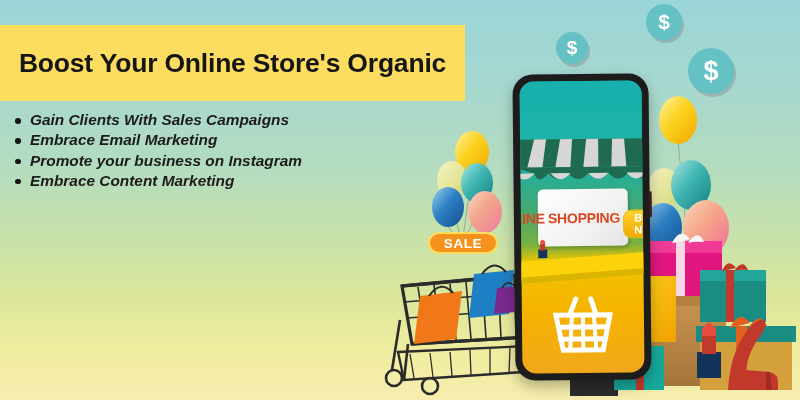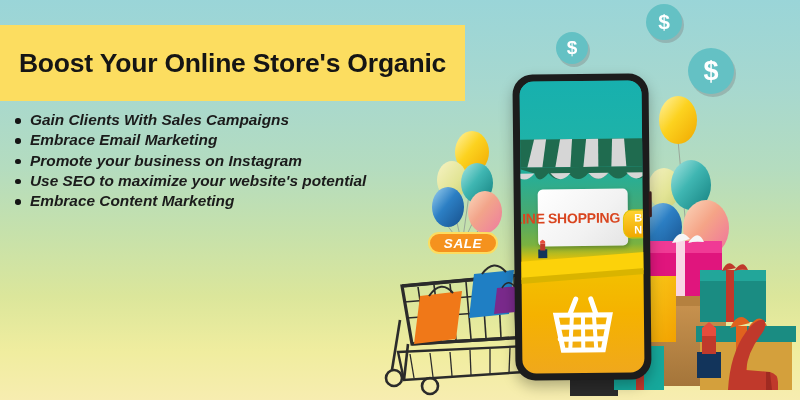--- a/index.html
+++ b/index.html
@@ -54,21 +54,21 @@
   .coin.c1{left:646px;top:4px;width:36px;height:36px;font-size:21px;}
   .coin.c2{left:556px;top:32px;width:32px;height:32px;font-size:19px;}
   .coin.c3{left:688px;top:48px;width:46px;height:46px;font-size:27px;}
 
   
   .sale-tag{
     position:absolute;left:428px;top:232px;width:70px;height:22px;
     background:#f5921e;border:2.5px solid #fcdd60;border-radius:11px;
     color:#fff;font-size:13.5px;font-weight:700;letter-spacing:.6px;
     display:flex;align-items:center;justify-content:center;
-    box-sizing:border-box;font-family:"Liberation Sans",sans-serif;font-style:italic;
+    box-sizing:border-box;font-family:"Liberation Sans",sans-serif;
   }
 
   
   .phone{
     position:absolute;left:514px;top:74px;width:136px;height:306px;
     background:#1c1c1c;border-radius:20px;
     box-shadow:0 6px 14px rgba(0,0,0,.28);
     transform:rotate(-0.6deg);
   }
   .phone-screen{
@@ -343,17 +343,16 @@
   <div class="title-band">
     <h1>
       <span>Boost Your Online Store's Organic</span><br>
     </h1>
   </div>
 
   <ul class="tips">
     <li>Gain Clients With Sales Campaigns</li>
     <li>Embrace Email Marketing</li>
     <li>Promote your business on Instagram</li>
-    <li>Use SEO to maximize your website's potential</li>
     <li>Embrace Content Marketing</li>
   </ul>
 
 </div>
 
 </body></html>

